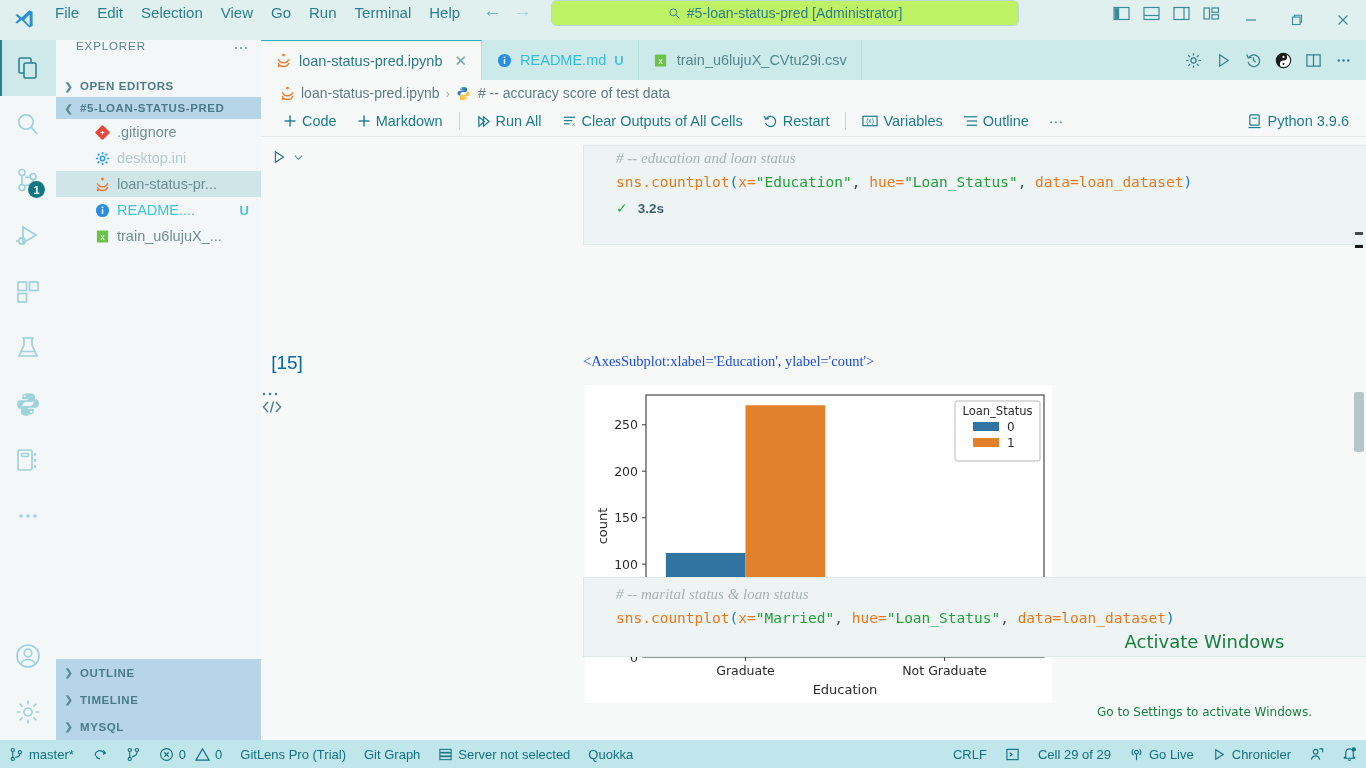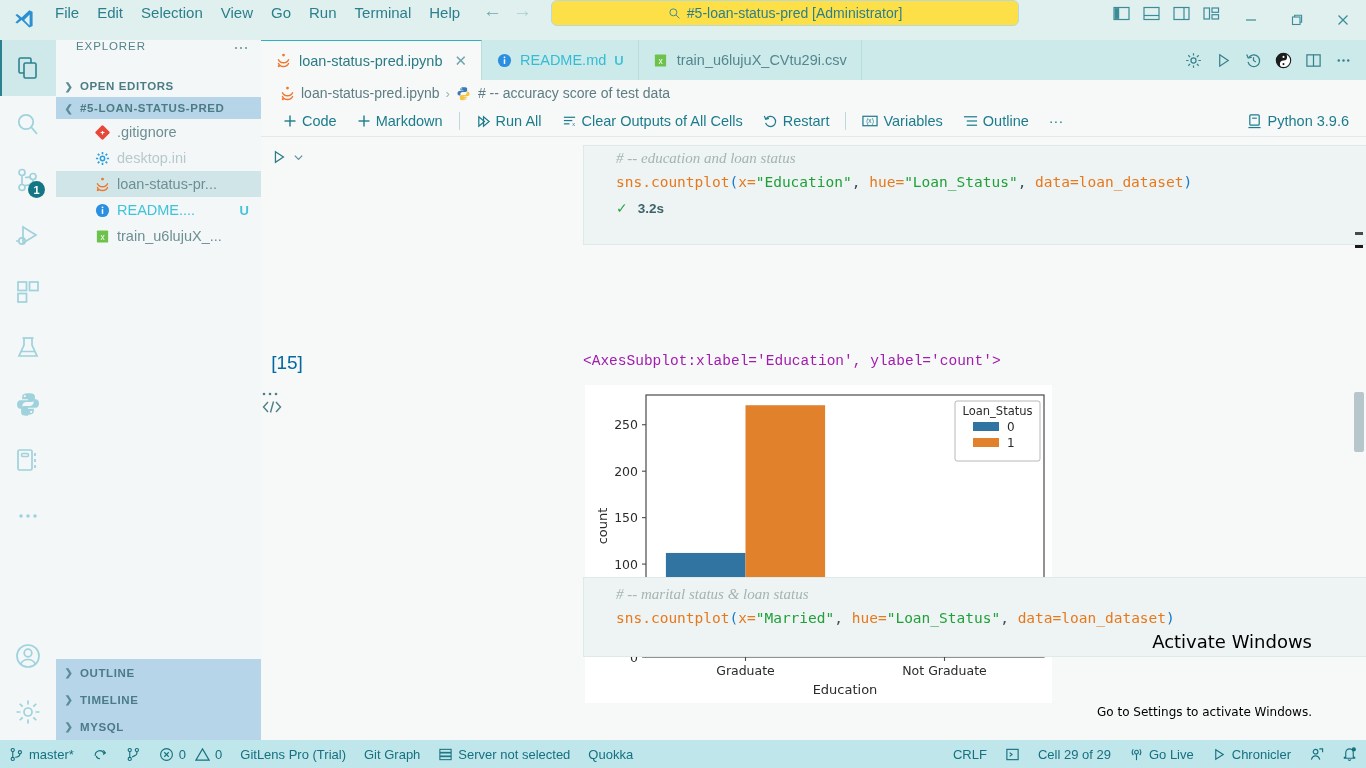--- a/index.html
+++ b/index.html
@@ -26,21 +26,21 @@
   .menu-item {
     padding: 4px 9px; font-size: 15px; color: #2b7f8c; cursor: default;
     white-space: nowrap;
   }
   #nav-arrows { display: flex; align-items: center; margin-left: 14px; gap: 14px; }
   .nav-arrow { font-size: 19px; color: #6aa7ae; width: 16px; text-align: center; }
   .nav-arrow.dim { color: #a8cdd2; }
   #quickopen {
     margin-left: 22px;
     width: 468px; height: 26px;
-    background: #fde047; border: 1px solid #b9d8d8; border-radius: 6px;
+    background: #bef264; border: 1px solid #b9d8d8; border-radius: 6px;
     display: flex; align-items: center; justify-content: center;
     gap: 6px;
     font-size: 14px; color: #2e7f8b;
   }
   #win-layout-icons { margin-left: auto; display: flex; align-items: center; gap: 4px; padding-right: 4px;}
   .layout-icon {
     width: 26px; height: 26px; display: flex; align-items: center; justify-content: center;
   }
   #win-controls { display: flex; height: 40px; }
   .win-btn {
@@ -150,34 +150,34 @@
   .fn  { color: #e8781c; }
   .pn  { color: #1878c8; }
   .kw  { color: #e8781c; }
   .st  { color: #21a03a; }
   .pl  { color: #3b4e52; }
   .cell-status { display:flex; align-items:center; gap:10px; padding-left:32px; height: 28px; font-size: 13.5px; color:#3d6269; }
   .check { color: #2aa745; font-size: 14px; }
 
   .out-text {
     position: absolute; left: 322px;
-    font-family: Liberation Mono, monospace; font-size: 14.5px; color: #a21caf;
+    font-family: Liberation Serif, serif; font-size: 14.5px; color: #1d4ed8;
   }
 
   
   #plot-out {
     position: absolute; left: 324px; top: 296px;
     width: 467px; height: 318px; background: #ffffff;
   }
   #plot-svg { display:block; }
 
   
   #watermark {
     position: absolute; right: 54px; bottom: 18px;
-    color: #000000; font-family: "DejaVu Sans", sans-serif; text-align: right;
+    color: #15803d; font-family: "DejaVu Sans", sans-serif; text-align: center;
   }
   #wm1 { font-size: 18px; line-height: 24px;}
   #wm2 { font-size: 12px; line-height: 20px; margin-top: 48px; }
 
   
   #editor-scrollbar { position:absolute; right:0; top:0; width: 14px; height: 603px; }
   #scroll-thumb { position:absolute; right:2px; top:255px; width:10px; height:60px; background:#b7c6ca; border-radius:2px;}
   .overview-mark { position:absolute; right:3px; width:8px; height:3px; }
 
   

